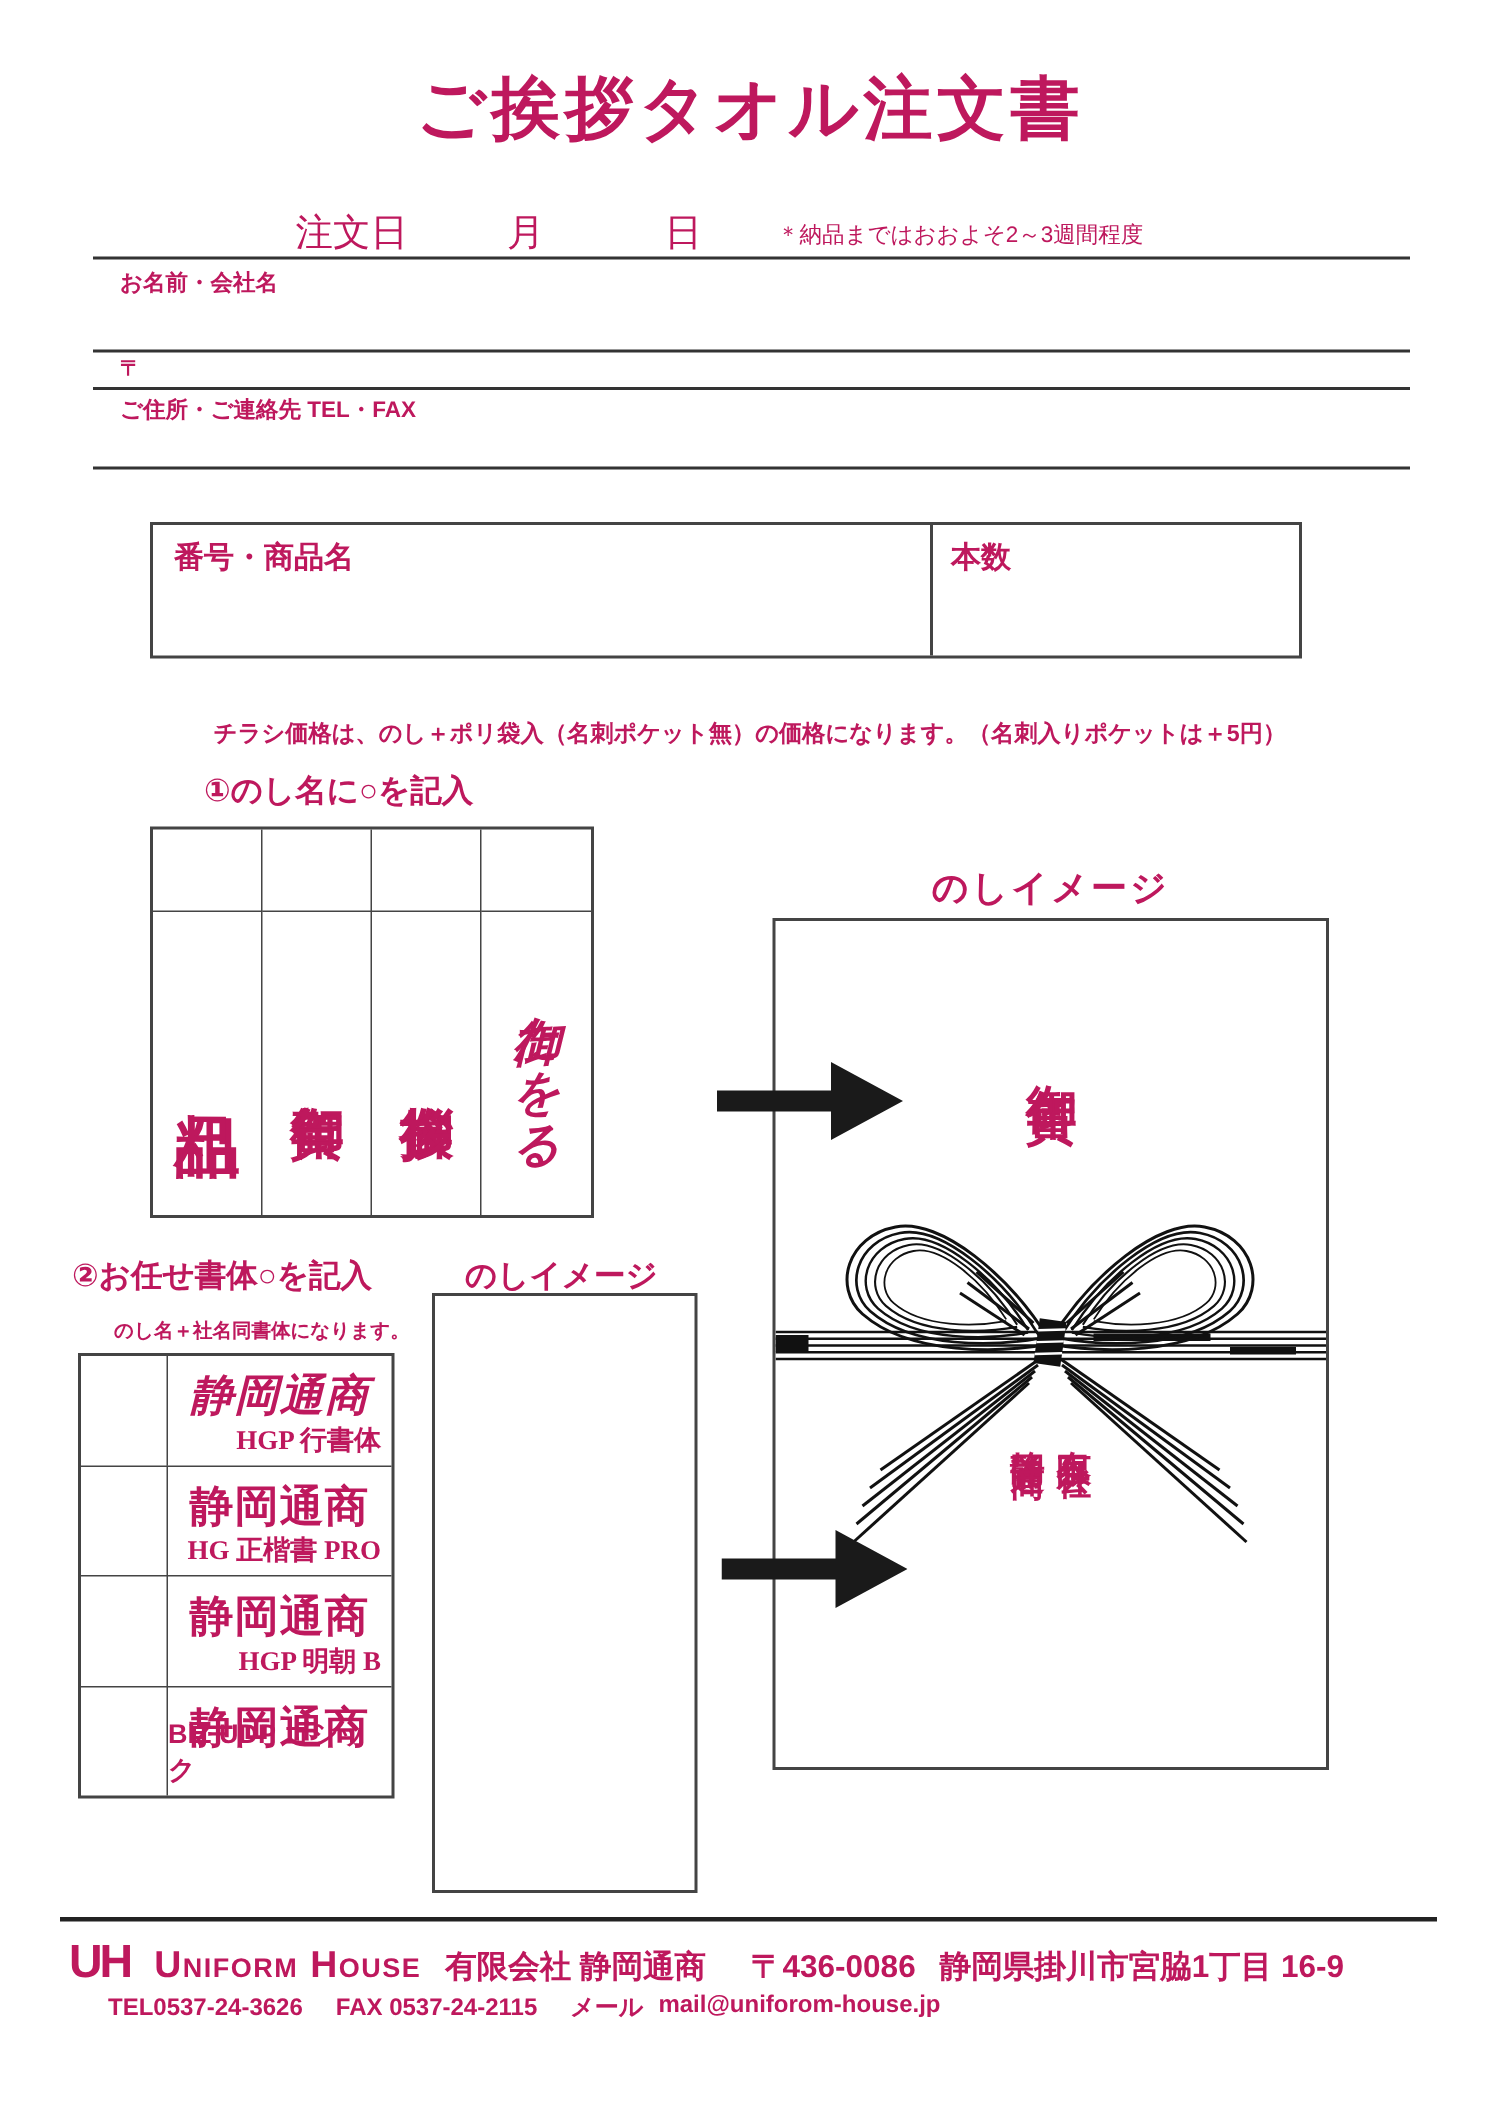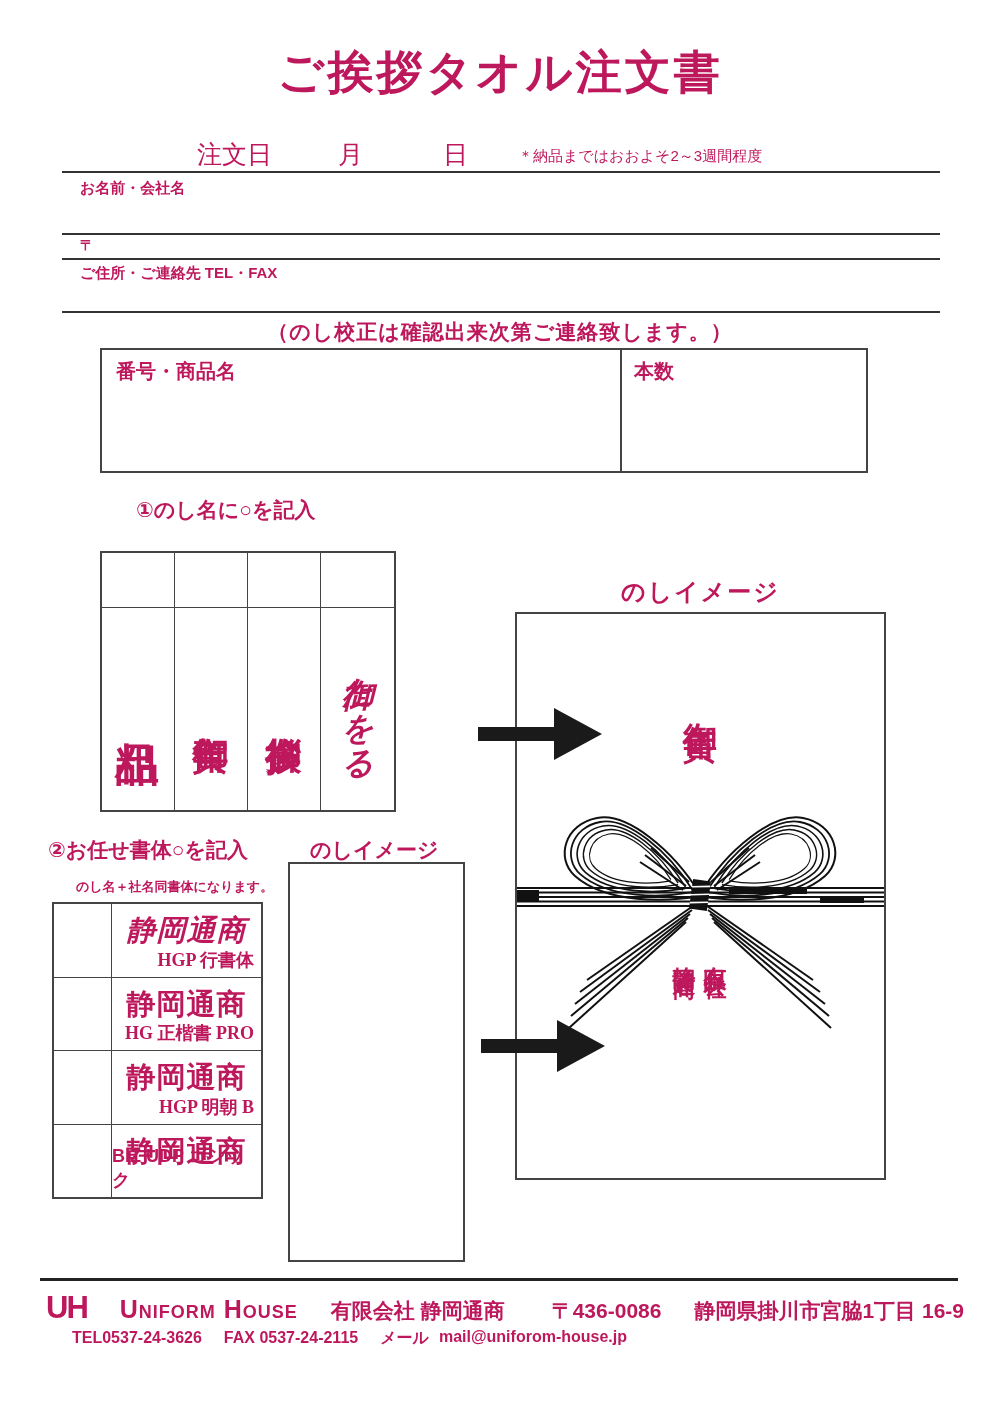--- a/index.html
+++ b/index.html
@@ -14,21 +14,21 @@
 
   .doc-title{left:0;top:42px;width:1000px;text-align:center;
     font-size:46px;font-weight:700;letter-spacing:3px;}
 
   .order-row span{position:absolute;font-weight:400;}
   .lbl{font-size:15px;font-weight:600;}
 
   .proof-note{left:0;top:318px;width:1000px;text-align:center;
     font-size:21px;font-weight:700;letter-spacing:1px;}
 
-  .order-table{left:100px;top:348px;width:768px;height:125px;
+  .order-table{left:100px;top:348px;width:768px;height:91px;
     border:2px solid #444;box-sizing:border-box;}
   .order-table .divider{position:absolute;left:518px;top:0;bottom:0;width:2px;background:#444;}
   .order-table .hdr{position:absolute;top:8px;font-size:20px;font-weight:600;}
 
   .price-note{left:0;top:479px;width:1000px;text-align:center;
     font-size:15.5px;font-weight:700;}
 
   .sec-head{font-size:21px;font-weight:700;}
 
   
@@ -73,21 +73,21 @@
   .f-gothic{font-family:"DejaVu Sans","Liberation Sans",sans-serif;font-weight:700;}
   .font-label{position:absolute;right:7px;bottom:5px;font-size:18px;font-weight:700;
     font-family:"Liberation Serif",serif;}
   .font-label.gothic{font-family:"Liberation Sans",sans-serif;}
 
   .s3-box{left:288px;top:862px;width:177px;height:400px;
     border:2px solid #444;box-sizing:border-box;background:#fff;}
 
   
   .footer-rule{top:1278px;left:40px;width:918px;height:3px;background:#222;}
-  .footer-r1{left:46px;top:1290px;display:flex;align-items:baseline;gap:33px;white-space:nowrap;}
+  .footer-r1{left:46px;top:1290px;display:flex;align-items:baseline;gap:16px;white-space:nowrap;}
   .footer-r2{left:72px;top:1328px;display:flex;align-items:baseline;gap:22px;white-space:nowrap;
     font-size:16px;font-weight:700;}
   .logo-uh{font-size:31px;font-weight:900;letter-spacing:-2px;
     font-family:"Liberation Sans",sans-serif;}
   .brand{font-size:25px;font-weight:700;font-variant:small-caps;letter-spacing:1px;}
   .f-co{font-size:21px;font-weight:700;}
   .write-area{position:absolute;}
 </style>
 </head>
 <body>
@@ -107,32 +107,32 @@
   <div class="abs lbl" style="left:80px;top:179px;">お名前・会社名</div>
   <div class="write-area" style="left:62px;top:198px;width:878px;height:33px;"></div>
   <div class="rule" style="left:62px;top:233px;width:878px;"></div>
   <div class="abs" style="left:80px;top:237px;font-size:14px;font-weight:700;">〒</div>
   <div class="write-area" style="left:100px;top:236px;width:840px;height:20px;"></div>
   <div class="rule" style="left:62px;top:258px;width:878px;"></div>
   <div class="abs lbl" style="left:80px;top:264px;">ご住所・ご連絡先 TEL・FAX</div>
   <div class="write-area" style="left:62px;top:282px;width:878px;height:27px;"></div>
   <div class="rule" style="left:62px;top:311px;width:878px;"></div>
 
-  <div class="abs proof-note">（のし校正は確認出来次第ご連絡致します。）</div>
 
   <div class="abs order-table">
     <div class="divider"></div>
     <span class="hdr" style="left:14px;">番号・商品名</span>
     <span class="hdr" style="left:532px;">本数</span>
     <div class="write-area" style="left:0;top:34px;width:516px;height:87px;"></div>
     <div class="write-area" style="left:520px;top:34px;width:244px;height:87px;"></div>
   </div>
 
-
-  <div class="abs sec-head" style="left:136px;top:496px;">①のし名に○を記入</div>
+  <div class="abs price-note">チラシ価格は、のし＋ポリ袋入（名刺ポケット無）の価格になります。（名刺入りポケットは＋5円）</div>
+
+  <div class="abs sec-head" style="left:136px;top:513px;">①のし名に○を記入</div>
   <div class="abs s1-table">
     <div class="cell circle-cell"></div>
     <div class="cell circle-cell"></div>
     <div class="cell circle-cell"></div>
     <div class="cell circle-cell last"></div>
     <div class="cell name-cell">
       <span class="vtext cal" style="font-size:44px;">粗品</span>
     </div>
     <div class="cell name-cell">
       <span class="vtext cal" style="font-size:36px;">御年賀</span>

